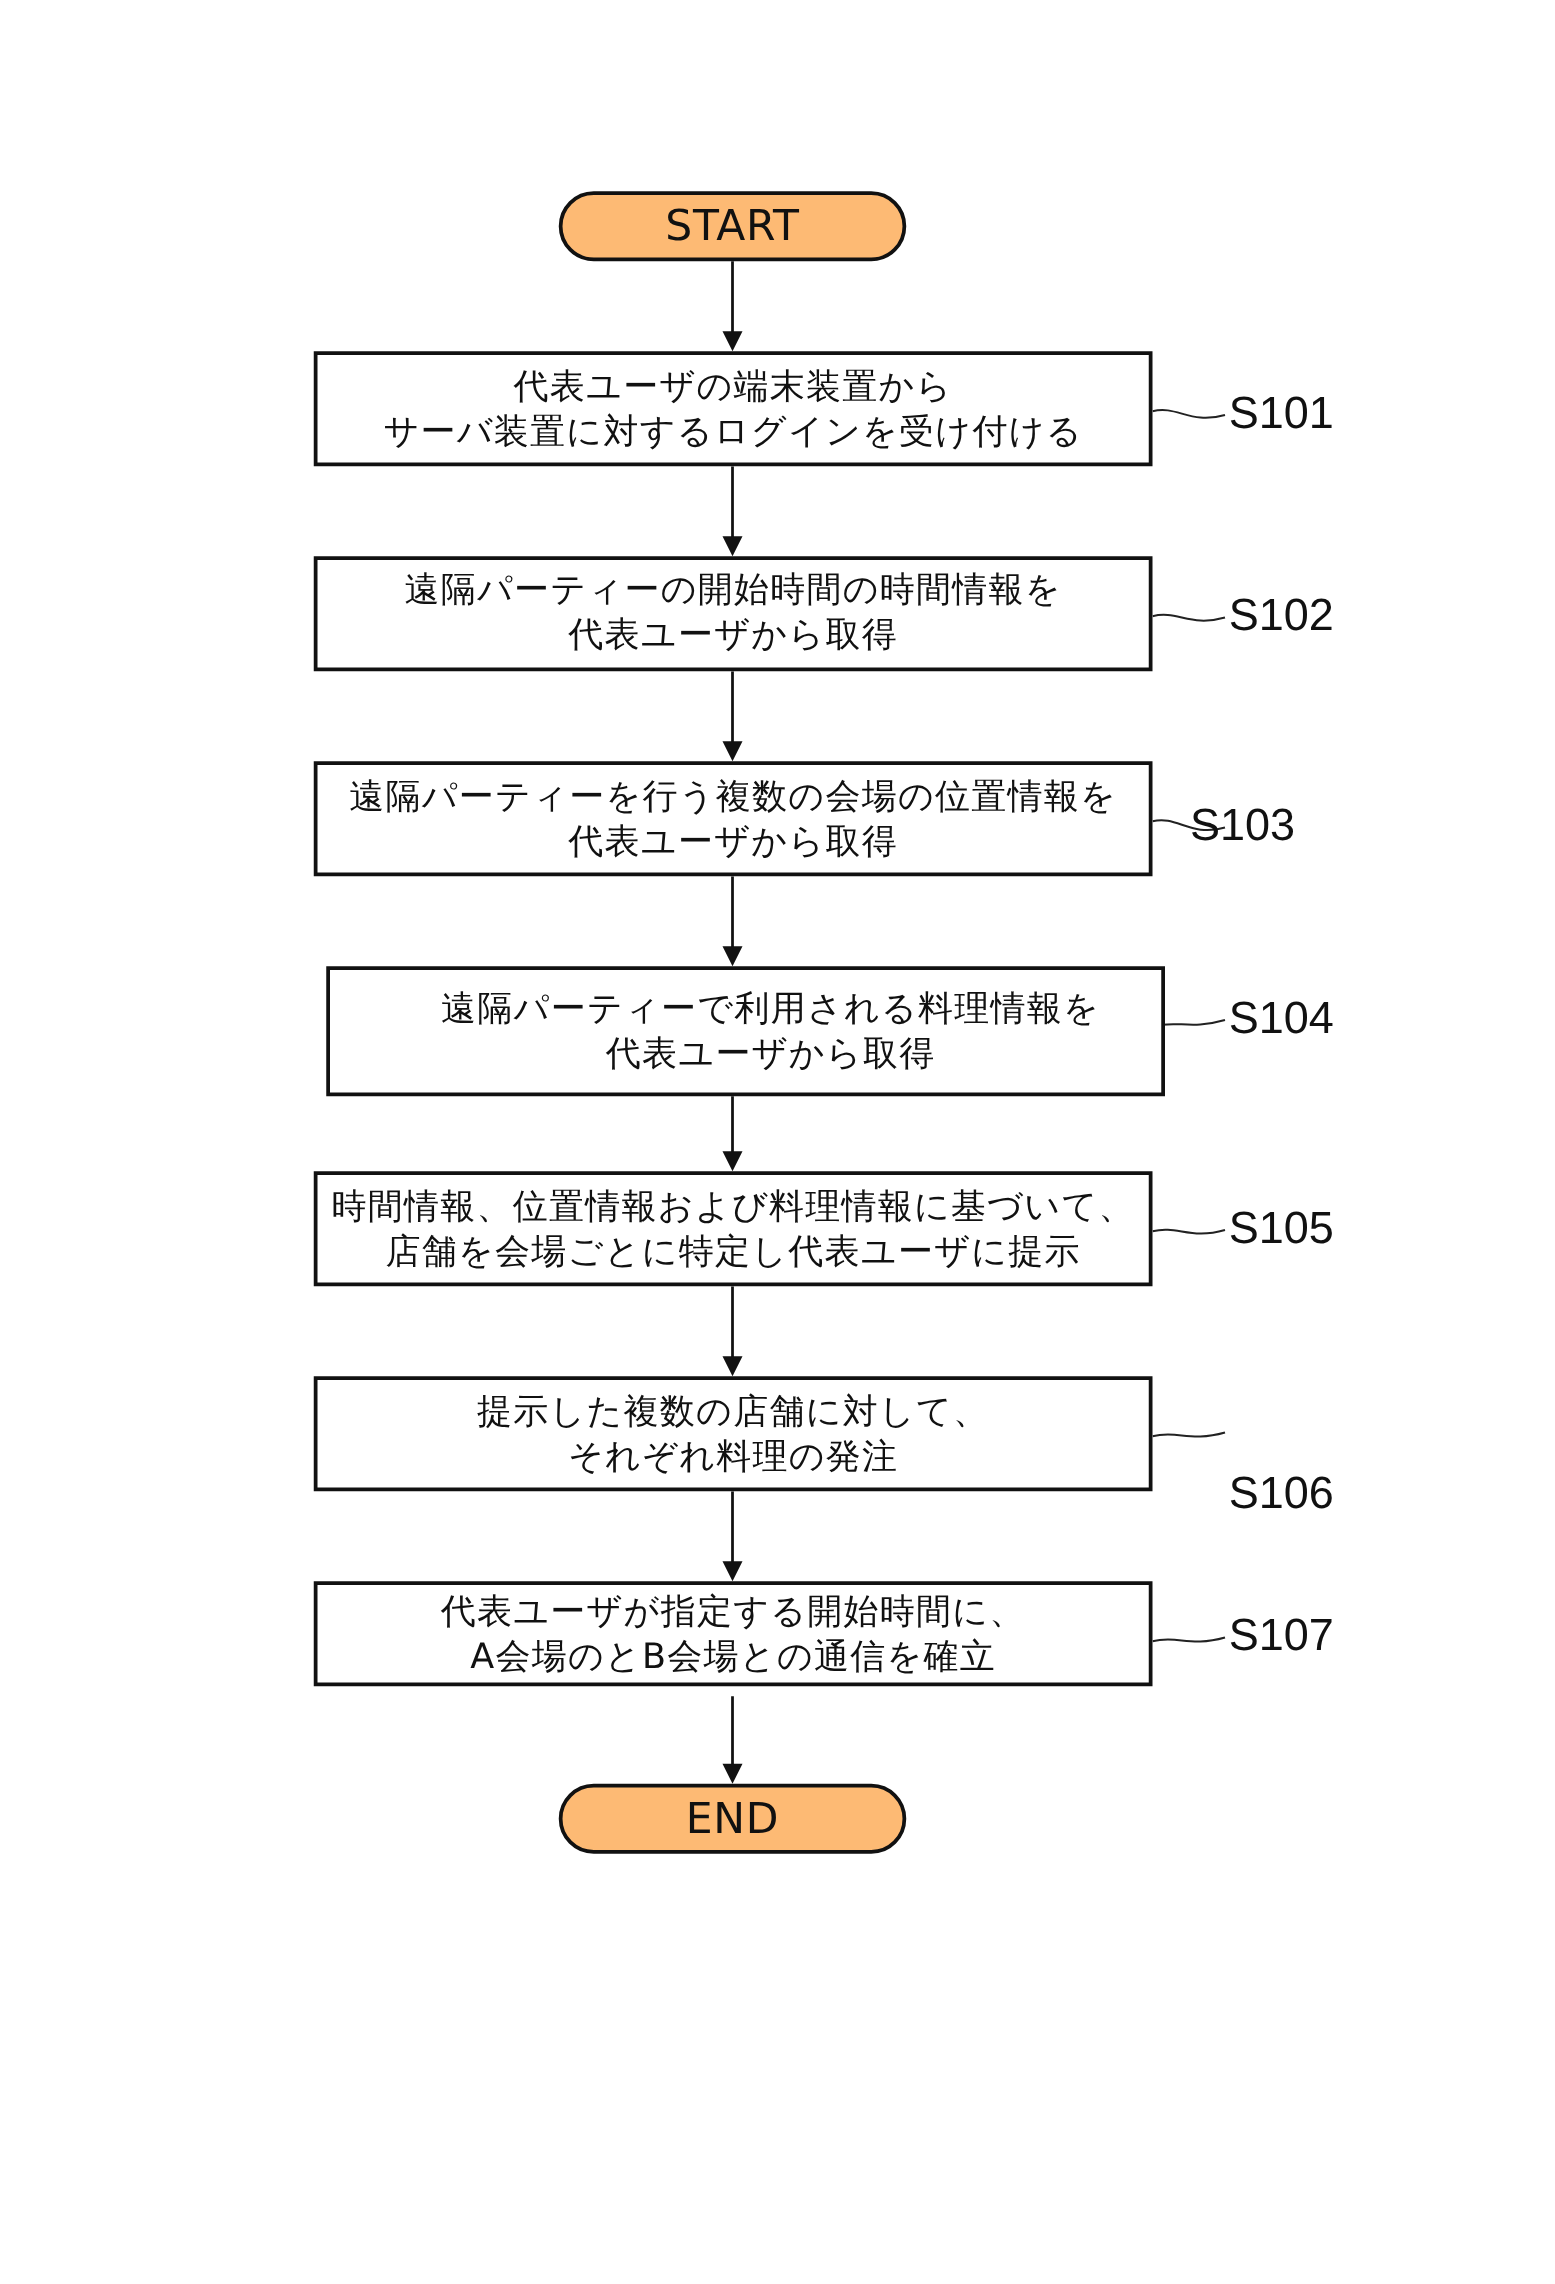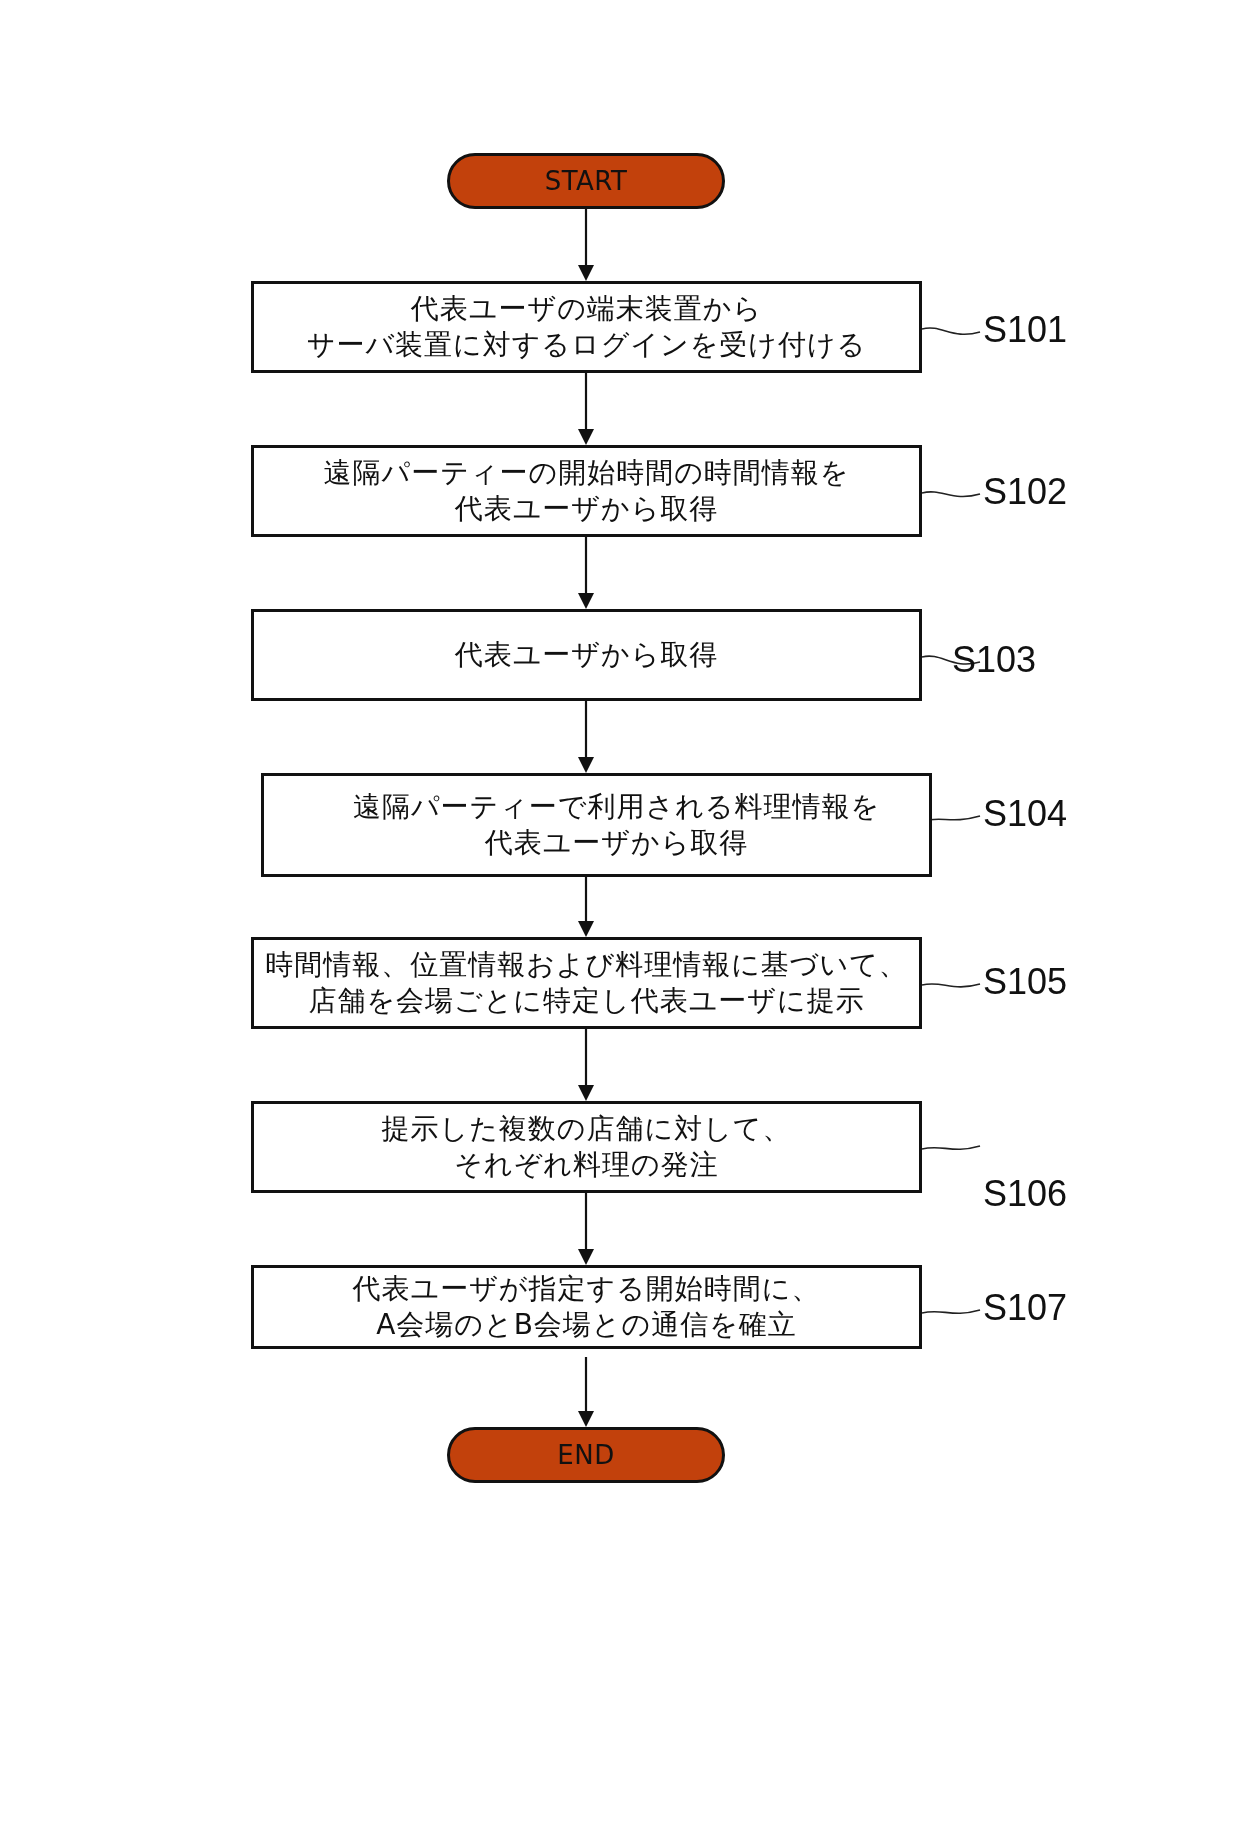--- a/index.html
+++ b/index.html
@@ -1,21 +1,21 @@
 <!DOCTYPE html>
 <html><head>
   <meta charset="utf-8">
   <style>
     html, body { margin: 0; padding: 0; background: #ffffff; }
     body { width: 1244px; height: 1827px; position: relative; overflow: hidden;
            font-family: "DejaVu Sans", "Liberation Sans", sans-serif; color: #111; }
     #canvas { position: absolute; left: 0; top: 0; width: 1244px; height: 1827px; }
     .terminal { position: absolute; box-sizing: border-box; border: 3px solid #111;
-                border-radius: 28px; background: #c2410c; display: flex; align-items: center;
-                justify-content: center; font-size: 26px; letter-spacing: 0.5px; }
+                border-radius: 28px; background: #fdba74; display: flex; align-items: center;
+                justify-content: center; font-size: 34px; letter-spacing: 0.5px; }
     .step-box { position: absolute; box-sizing: border-box; border: 3px solid #111;
                 background: #fff; display: flex; flex-direction: column;
                 align-items: center; justify-content: center; font-size: 28px;
                 line-height: 36px; text-align: center; white-space: nowrap; letter-spacing: 1px; }
     .step-box .line { display: block; }
     .step-label { position: absolute; font-family: "Liberation Sans", sans-serif;
                   font-size: 36px; line-height: 34px; white-space: nowrap; }
     svg#wires { position: absolute; left: 0; top: 0; }
   </style>
 </head>
@@ -57,20 +57,21 @@
         <span class="line">代表ユーザの端末装置から</span>
         <span class="line">サーバ装置に対するログインを受け付ける</span>
       </div>
       <div class="step-label" style="left: 983px; top: 313px;">S101</div>
       <div class="step-box" style="left: 251px; top: 445px; width: 671px; height: 92px; font-family: Liberation Serif, serif;">
         <span class="line">遠隔パーティーの開始時間の時間情報を</span>
         <span class="line">代表ユーザから取得</span>
       </div>
       <div class="step-label" style="left: 983px; top: 475px;">S102</div>
       <div class="step-box" style="left: 251px; top: 609px; width: 671px; height: 92px;">
+        <span class="line">遠隔パーティーを行う複数の会場の位置情報を</span>
         <span class="line">代表ユーザから取得</span>
       </div>
       <div class="step-label" style="left: 952px; top: 643px;">S103</div>
       <div class="step-box" style="left: 261px; top: 773px; width: 671px; height: 104px; padding-left: 40px;">
         <span class="line">遠隔パーティーで利用される料理情報を</span>
         <span class="line">代表ユーザから取得</span>
       </div>
       <div class="step-label" style="left: 983px; top: 797px;">S104</div>
       <div class="step-box" style="left: 251px; top: 937px; width: 671px; height: 92px;">
         <span class="line">時間情報、位置情報および料理情報に基づいて、</span>

